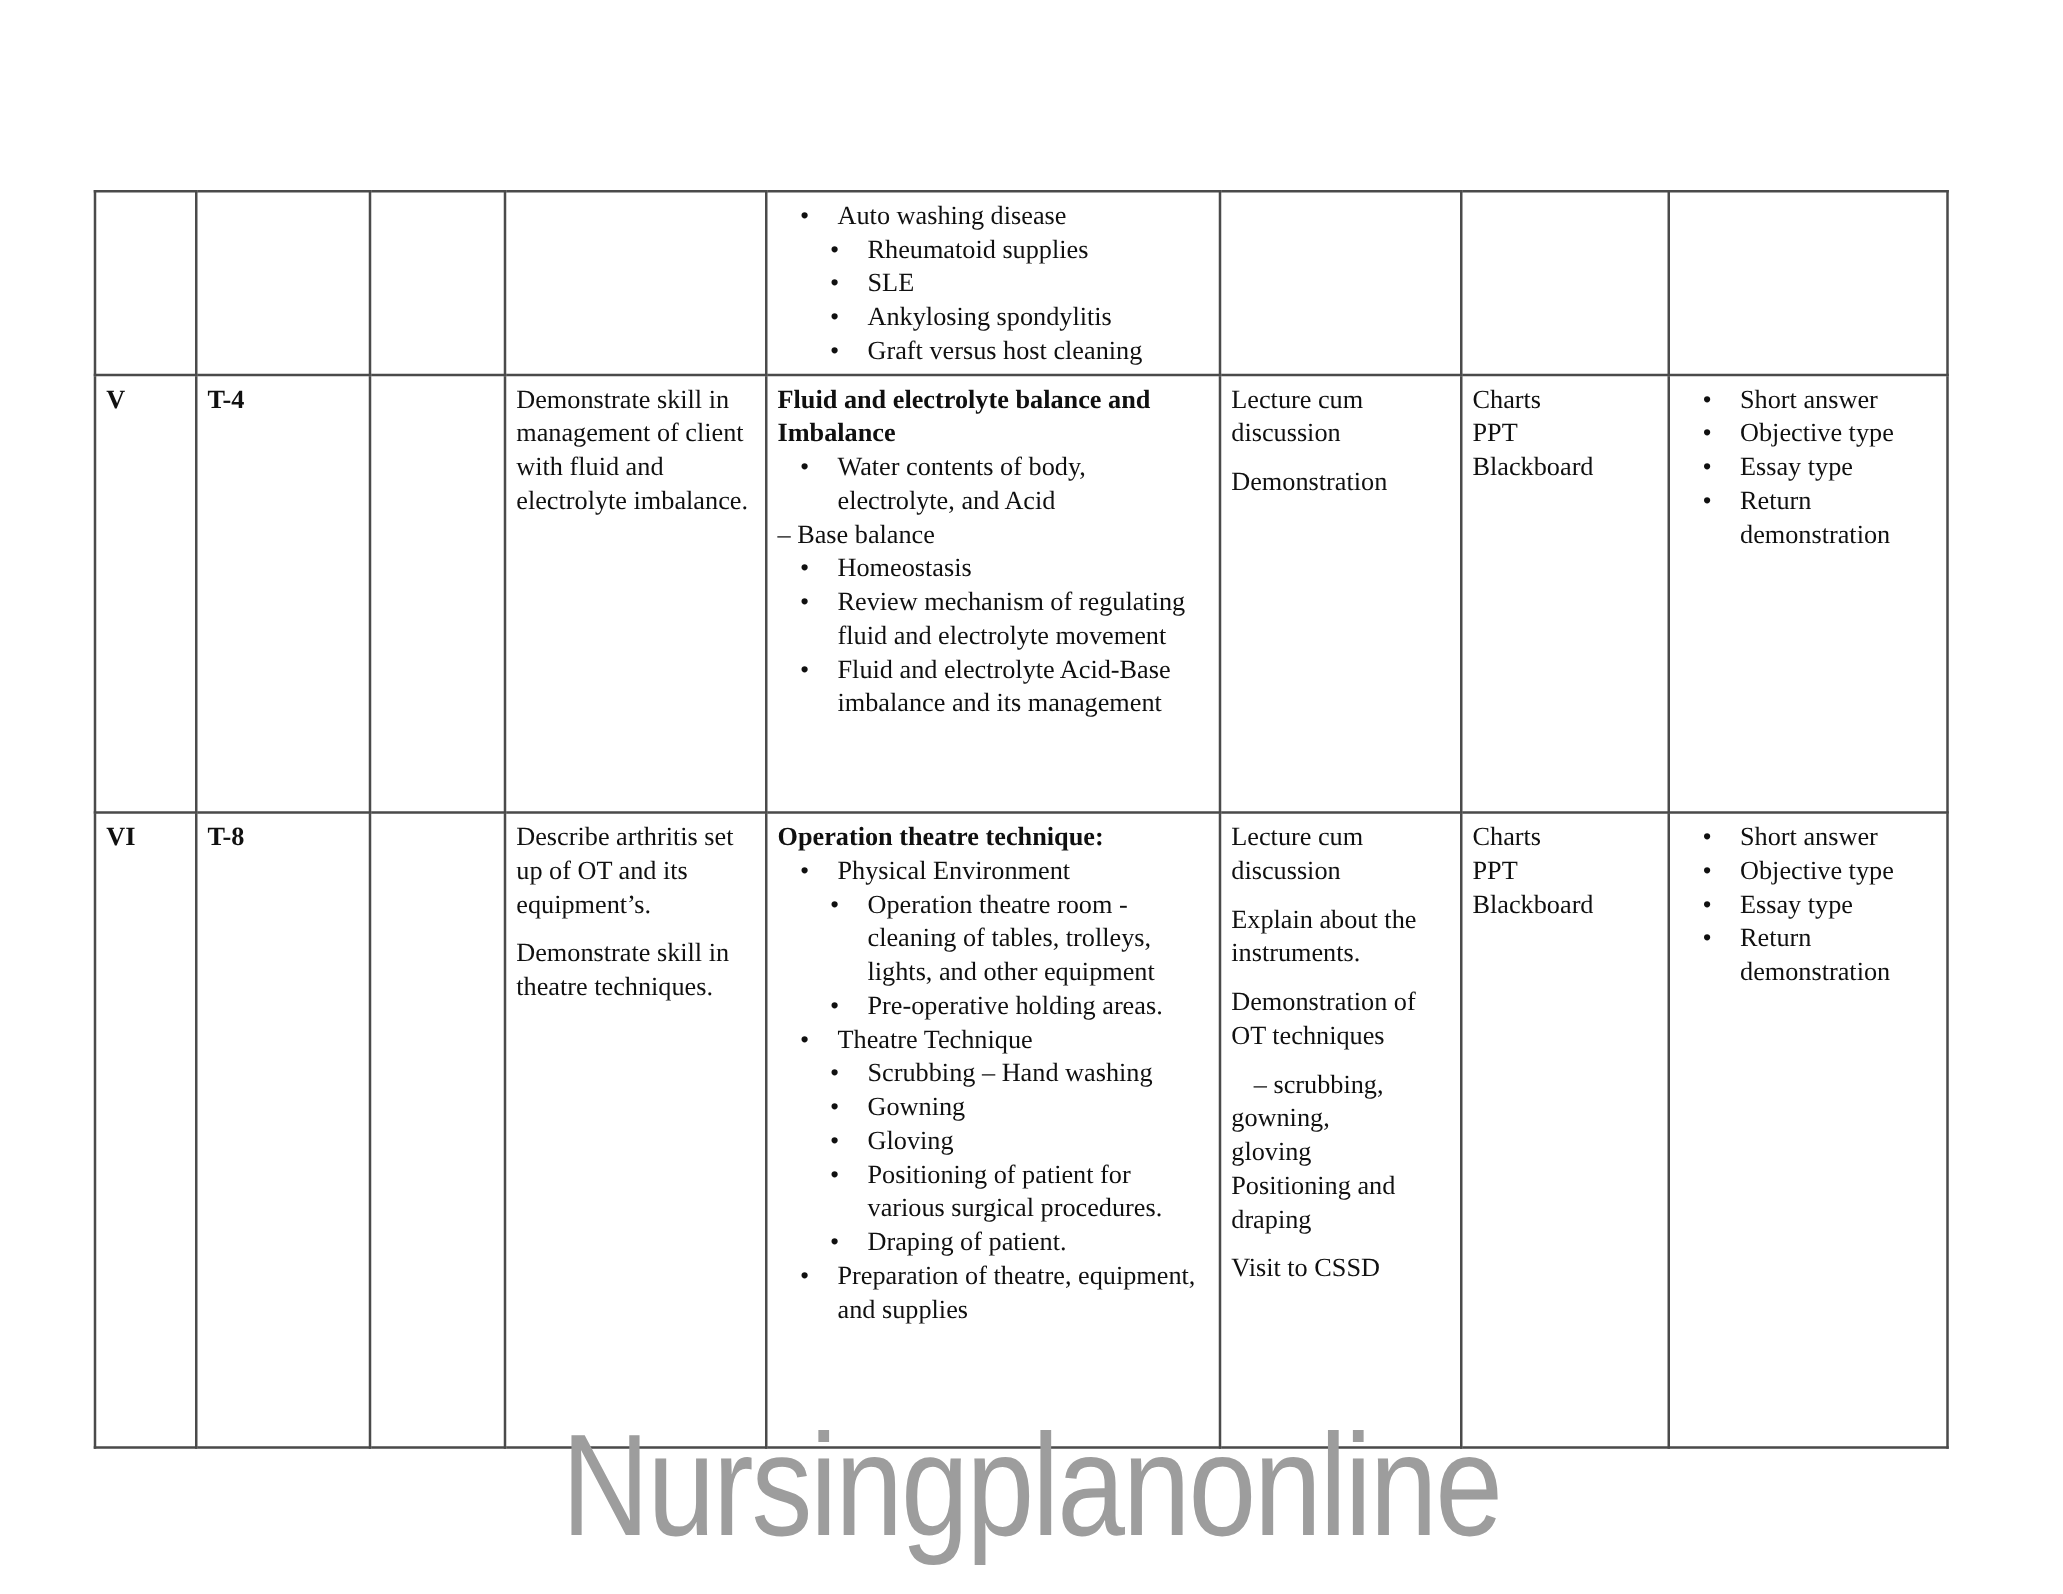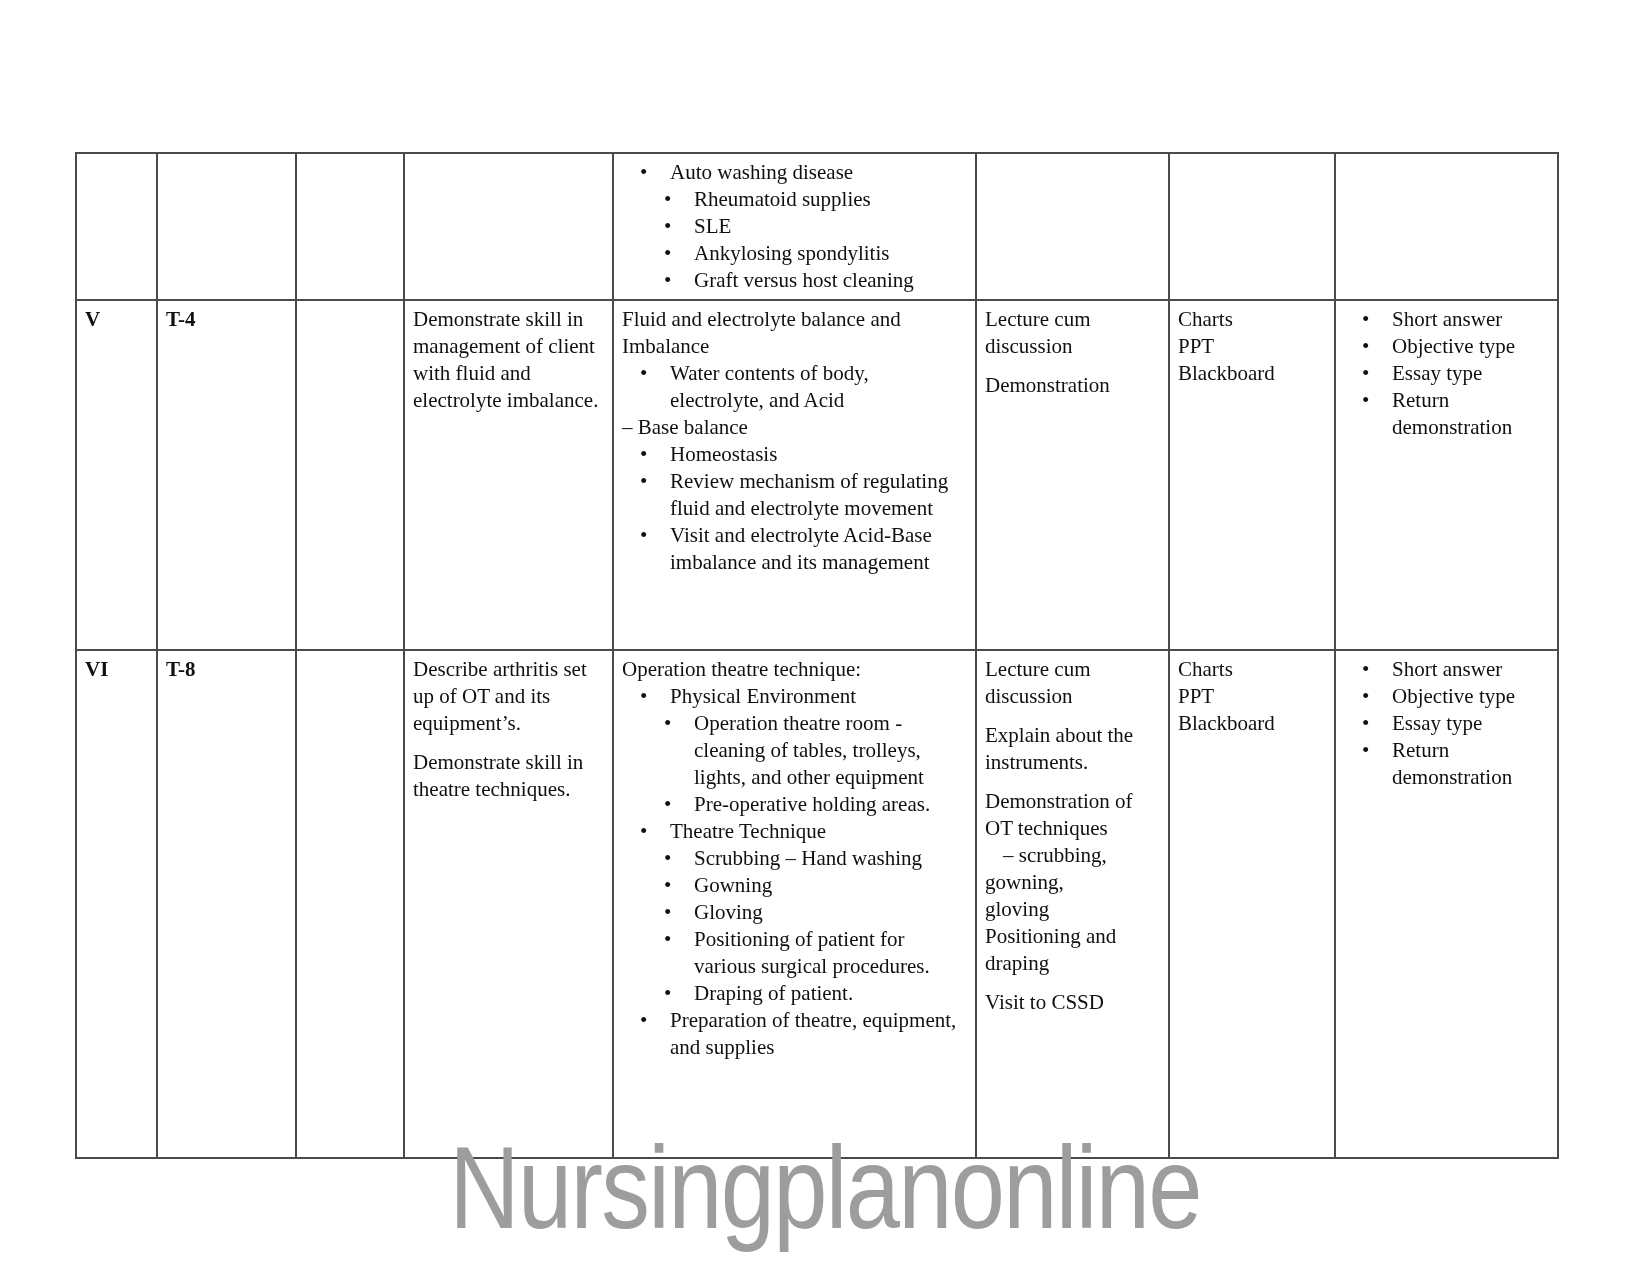--- a/index.html
+++ b/index.html
@@ -24,22 +24,22 @@
     padding:5px 8px 4px 8px;
     font-size:21px;
     line-height:27px;
     overflow:hidden;
   }
   tr.r0{height:147px;}
   tr.r1{height:350px;}
   tr.r2{height:508px;}
   .block{margin:0;}
   .gap{margin-top:12px;}
-  .bold{font-weight:normal;}
-  .ind{padding-left:18px;}
+  .bold{font-weight:bold;}
+  .ind{padding-left:18px;margin-top:12px;}
   .bullet{display:flex;align-items:flex-start;}
   .bullet.lv1{padding-left:18px;}
   .bullet.lv2{padding-left:42px;}
   .marker{flex:none;width:30px;}
   .btext{flex:1;}
   .unit-text{font-weight:bold;}
   .watermark{
     position:absolute;
     left:0;top:1124px;width:100%;
     text-align:center;
@@ -122,21 +122,21 @@
             <div class="block bullet lv1">
               <span class="marker">•</span>
               <span class="btext">Homeostasis</span>
             </div>
             <div class="block bullet lv1">
               <span class="marker">•</span>
               <span class="btext">Review mechanism of regulating fluid and electrolyte movement</span>
             </div>
             <div class="block bullet lv1">
               <span class="marker">•</span>
-              <span class="btext">Visit and electrolyte Acid-Base imbalance and its management</span>
+              <span class="btext">Fluid and electrolyte Acid-Base imbalance and its management</span>
             </div>
           </td>
           <td>
             <div class="block">Lecture cum discussion</div>
             <div class="block gap">Demonstration</div>
           </td>
           <td>
             <div class="block">Charts</div>
             <div class="block">PPT</div>
             <div class="block">Blackboard</div>

